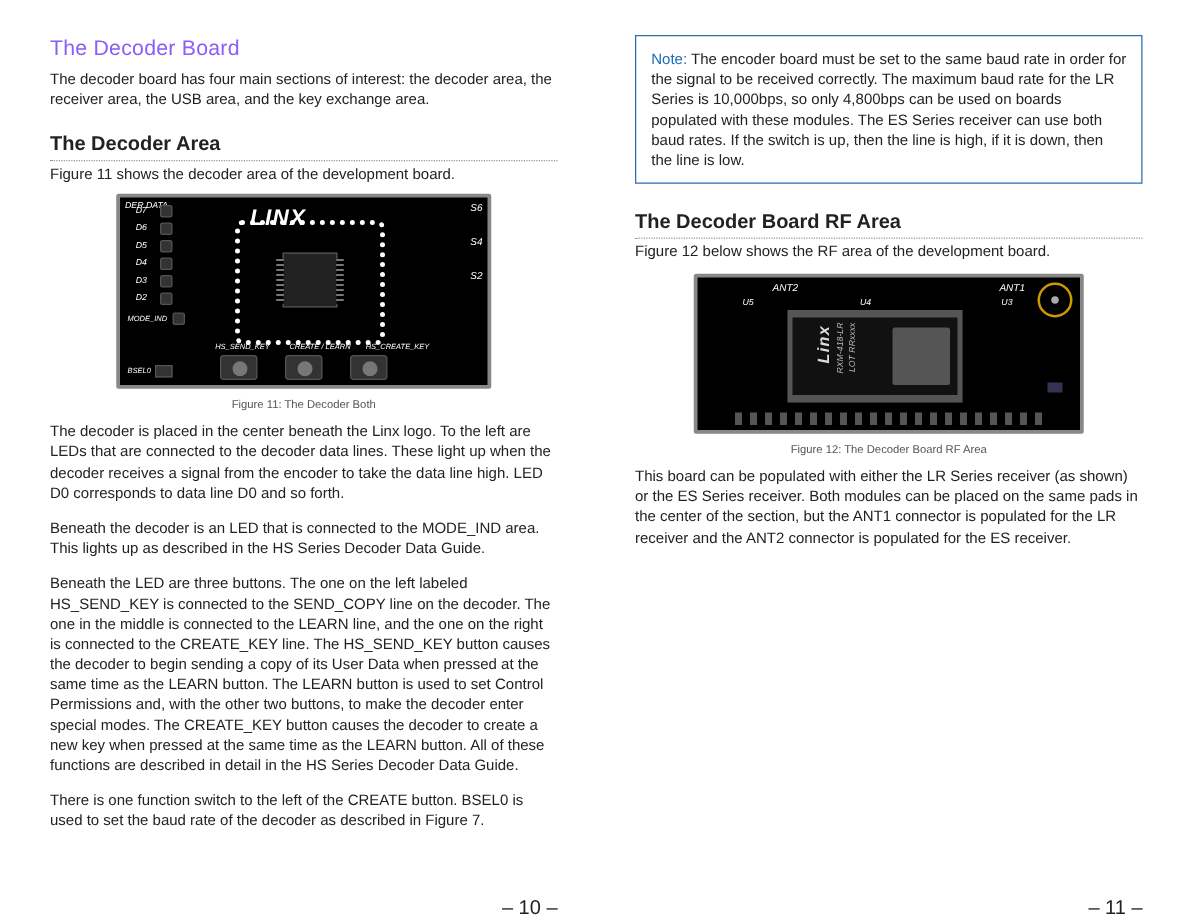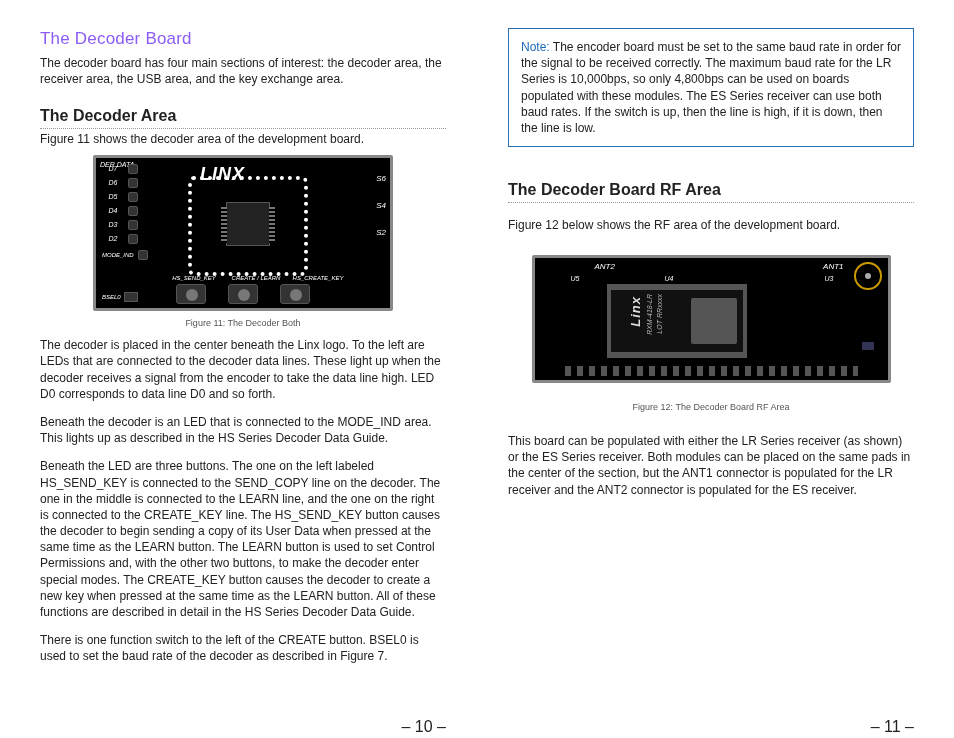--- a/index.html
+++ b/index.html
@@ -11,21 +11,21 @@
     width: 954px;
     height: 738px;
     overflow: hidden;
     padding: 28px 40px 0 40px;
     display: flex;
     gap: 50px;
     line-height: 1.35;
   }
   .col { flex: 1; display: flex; flex-direction: column; }
   .col-left { padding-right: 6px; }
-  .col-right { padding-left: 6px; gap: 12px; }
+  .col-right { padding-left: 6px; }
   h1.section-title {
     color: #8b5cf6;
     font-size: 17px;
     font-weight: normal;
     margin-bottom: 4px;
     letter-spacing: 0.2px;
   }
   p.body { margin-bottom: 12px; }
   .sub-heading {
     font-weight: bold;
@@ -71,36 +71,36 @@
   }
   .pcb11 .chip::before, .pcb11 .chip::after{
     content:""; position:absolute; background:repeating-linear-gradient(to bottom,#777 0 2px,#000 2px 4px);
   }
   .pcb11 .chip::before{left:-6px;top:4px;width:6px;height:36px;}
   .pcb11 .chip::after{right:-6px;top:4px;width:6px;height:36px;}
   .pcb11 .led-col{ position:absolute; left:8px; top:6px; }
   .pcb11 .led-row{ display:flex; align-items:center; margin-bottom:4px;}
   .pcb11 .led-row .dot{ width:10px;height:10px;background:#333;border:1px solid #555;border-radius:2px;margin-right:4px;margin-left:6px;}
   .pcb11 .led-row .lbl{ color:#fff; font-size:7px; width:18px;}
-  .pcb11 .s-col{ position:absolute; right:4px; top:16px;}
+  .pcb11 .s-col{ position:absolute; right:4px; top:4px;}
   .pcb11 .s-col .s{ color:#fff; font-size:8px; margin-bottom:16px; text-align:right;}
   .pcb11 .btn-row{ position:absolute; bottom:4px; left:80px; display:flex; gap:22px;}
   .pcb11 .btn{ width:30px;height:20px;background:#333;border:1px solid #555;border-radius:3px;position:relative;}
   .pcb11 .btn::before{content:"";position:absolute;left:9px;top:4px;width:12px;height:12px;background:#777;border-radius:50%;}
   .pcb11 .btn-lbls{position:absolute; bottom:26px; left:70px; display:flex; gap:6px; color:#fff; font-size:6px;}
   .pcb11 .btn-lbls span{width:56px; text-align:center;}
   .pcb11 .data-label{position:absolute;top:2px;left:4px;color:#fff;font-size:7px;}
   .pcb11 .mode{position:absolute;left:6px;top:92px;color:#fff;font-size:6px;}
   .pcb11 .mode .dot{display:inline-block;width:10px;height:10px;background:#333;border:1px solid #555;border-radius:2px;vertical-align:middle;margin-left:4px;}
   .pcb11 .bsel{position:absolute;left:6px;bottom:6px;color:#fff;font-size:6px;}
   .pcb11 .bsel .sw{display:inline-block;width:14px;height:10px;background:#333;border:1px solid #555;vertical-align:middle;margin-left:3px;}
 
   
   .pcb12{
-    width:359px;height:128px;background:#000;margin:0 auto;
+    width:312px;height:128px;background:#000;margin:0 auto;
     border:3px solid #888;position:relative;overflow:hidden;border-radius:2px;
   }
   .pcb12 .ant{color:#fff;font-size:8px;position:absolute;top:4px;}
   .pcb12 .ant1{right:44px;} .pcb12 .ant2{left:60px;}
   .pcb12 .sma{position:absolute;right:6px;top:4px;width:28px;height:28px;border:2px solid #c90;border-radius:50%;}
   .pcb12 .sma::before{content:"";position:absolute;left:9px;top:9px;width:6px;height:6px;background:#aaa;border-radius:50%;}
   .pcb12 .mod{
     position:absolute;left:72px;top:26px;width:140px;height:74px;background:#111;
     border-top:6px solid #555;border-bottom:6px solid #555;border-left:4px solid #555;border-right:4px solid #555;
   }

